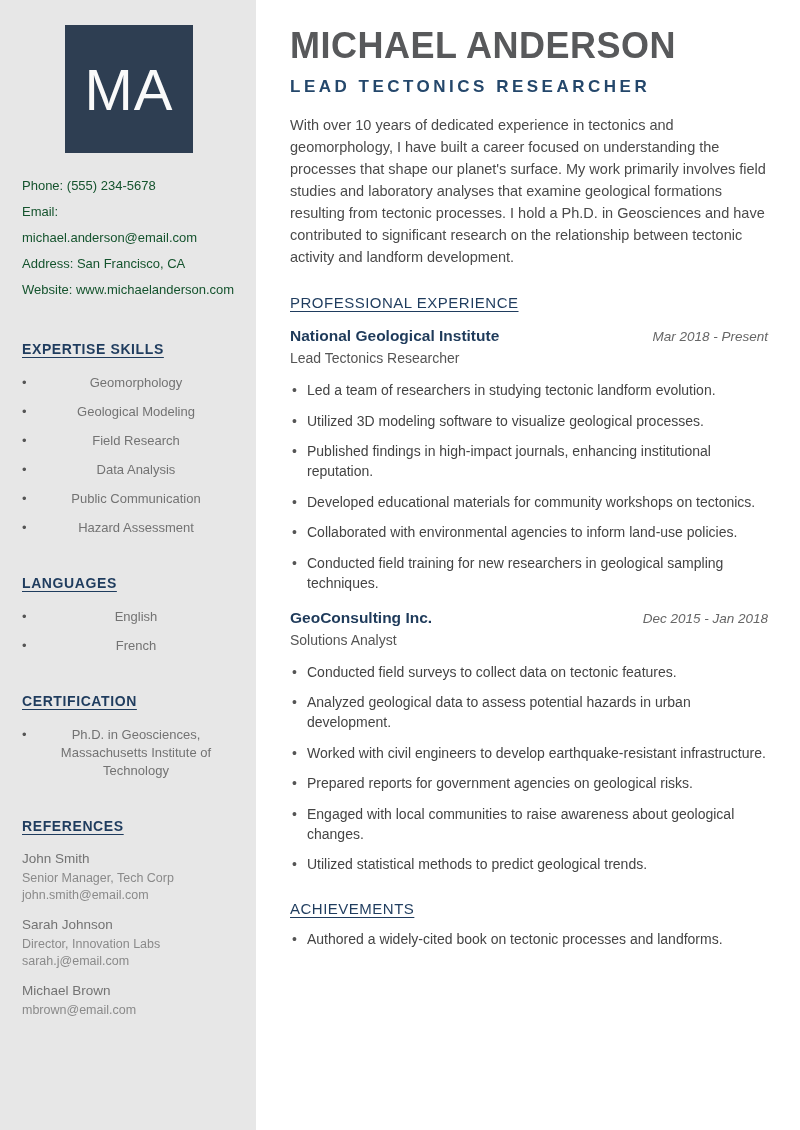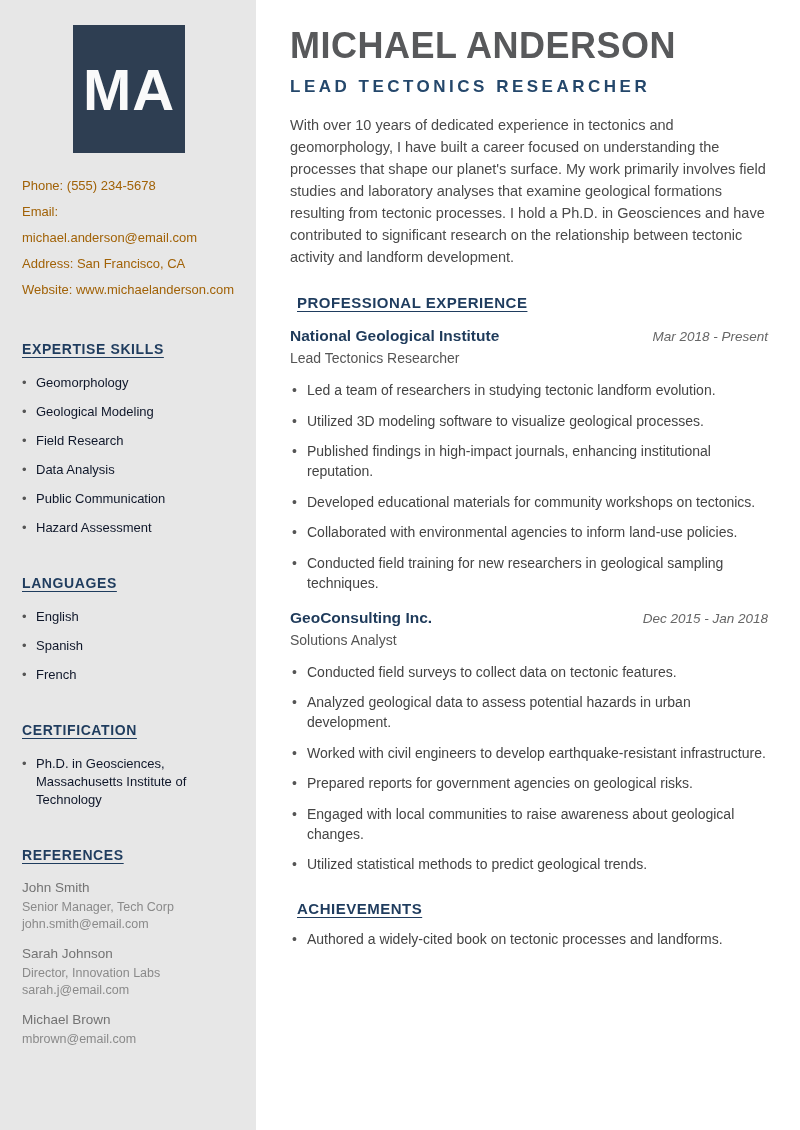--- a/index.html
+++ b/index.html
@@ -15,55 +15,56 @@
 
   
   .sidebar {
     width: 256px;
     flex: 0 0 256px;
     height: 1130px;
     background: #e7e7e7;
     padding: 25px 20px 0 22px;
   }
   .avatar {
-    width: 112px;
+    width: 128px;
     height: 128px;
     margin: 0 auto;
     background: #2e3e52;
     display: flex;
     align-items: center;
     justify-content: center;
     color: #fafafa;
     font-size: 58px;
-    font-weight: bold;
+    font-weight: normal;
     letter-spacing: 1px;
   }
   .contact { margin-top: 20px; }
   .contact-line {
     font-size: 13px;
-    color: #a16207;
+    color: #14532d;
     line-height: 26px;
   }
   .side-heading {
     font-size: 14px;
     font-weight: bold;
     color: #1f3c5e;
     letter-spacing: 0.6px;
     text-decoration: underline;
     text-underline-offset: 3px;
     margin: 38px 0 17px 0;
   }
   .side-list { list-style: none; }
   .side-list li {
     position: relative;
     font-size: 13px;
-    color: #0f172a;
+    color: #737373;
     line-height: 18px;
     padding-left: 14px;
     margin-bottom: 11px;
+    text-align: center;
   }
   .side-list li::before {
     content: "\2022";
     position: absolute;
     left: 0;
     color: #555;
   }
   .ref { margin-bottom: 13px; }
   .ref-name {
     font-size: 13.5px;
@@ -97,26 +98,26 @@
     margin-top: 9px;
   }
   .summary {
     font-size: 14.5px;
     color: #4a4a4a;
     line-height: 22px;
     margin-top: 17px;
   }
   .section-heading {
     font-size: 15px;
-    font-weight: bold;
+    font-weight: normal;
     color: #1f3c5e;
     letter-spacing: 0.5px;
     text-decoration: underline;
     text-underline-offset: 3px;
-    margin: 26px 0 6px 7px;
+    margin: 26px 0 6px 0;
   }
   .job-header {
     display: flex;
     justify-content: space-between;
     align-items: baseline;
     margin-top: 16px;
   }
   .company {
     font-size: 15.5px;
     font-weight: bold;
@@ -171,21 +172,20 @@
     <li>Geological Modeling</li>
     <li>Field Research</li>
     <li>Data Analysis</li>
     <li>Public Communication</li>
     <li>Hazard Assessment</li>
   </ul>
 
   <h2 class="side-heading">LANGUAGES</h2>
   <ul class="side-list">
     <li>English</li>
-    <li>Spanish</li>
     <li>French</li>
   </ul>
 
   <h2 class="side-heading">CERTIFICATION</h2>
   <ul class="side-list">
     <li>Ph.D. in Geosciences, Massachusetts Institute of Technology</li>
   </ul>
 
   <h2 class="side-heading">REFERENCES</h2>
   <div class="ref">

